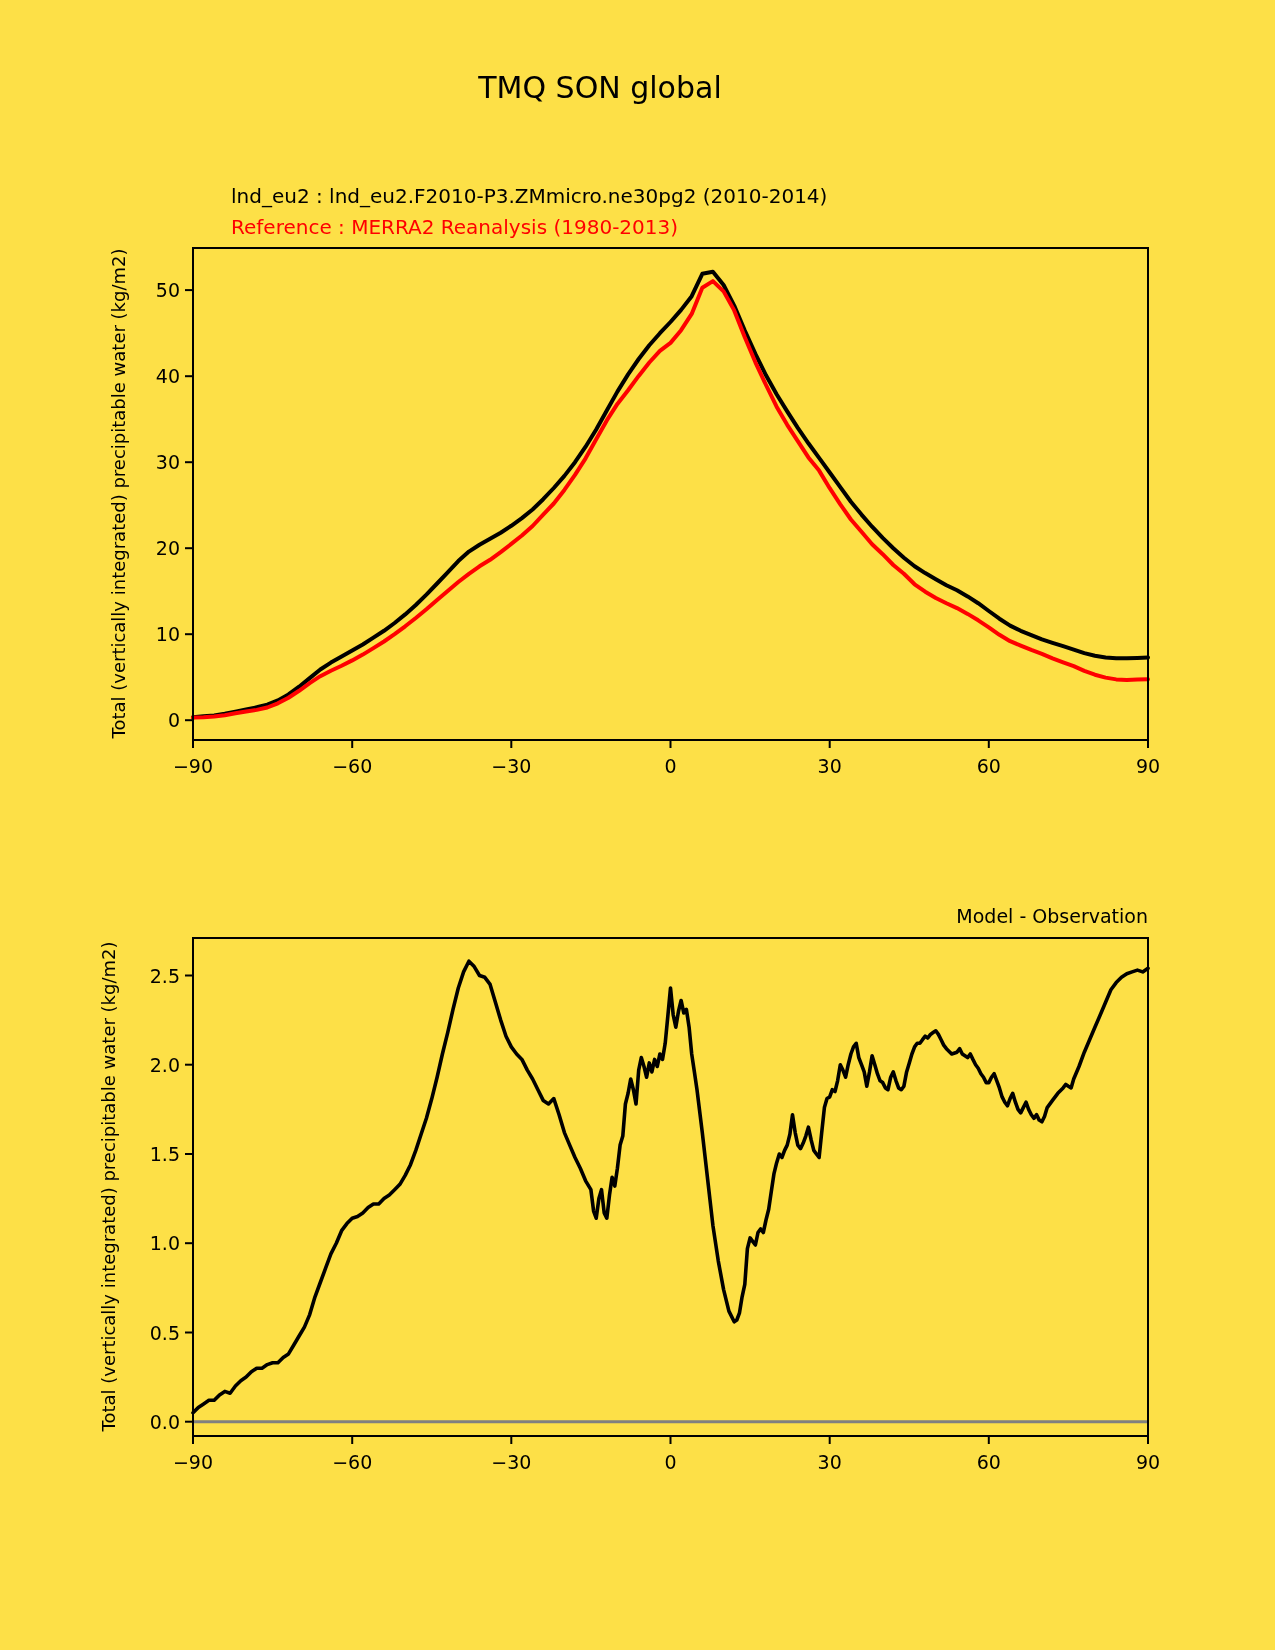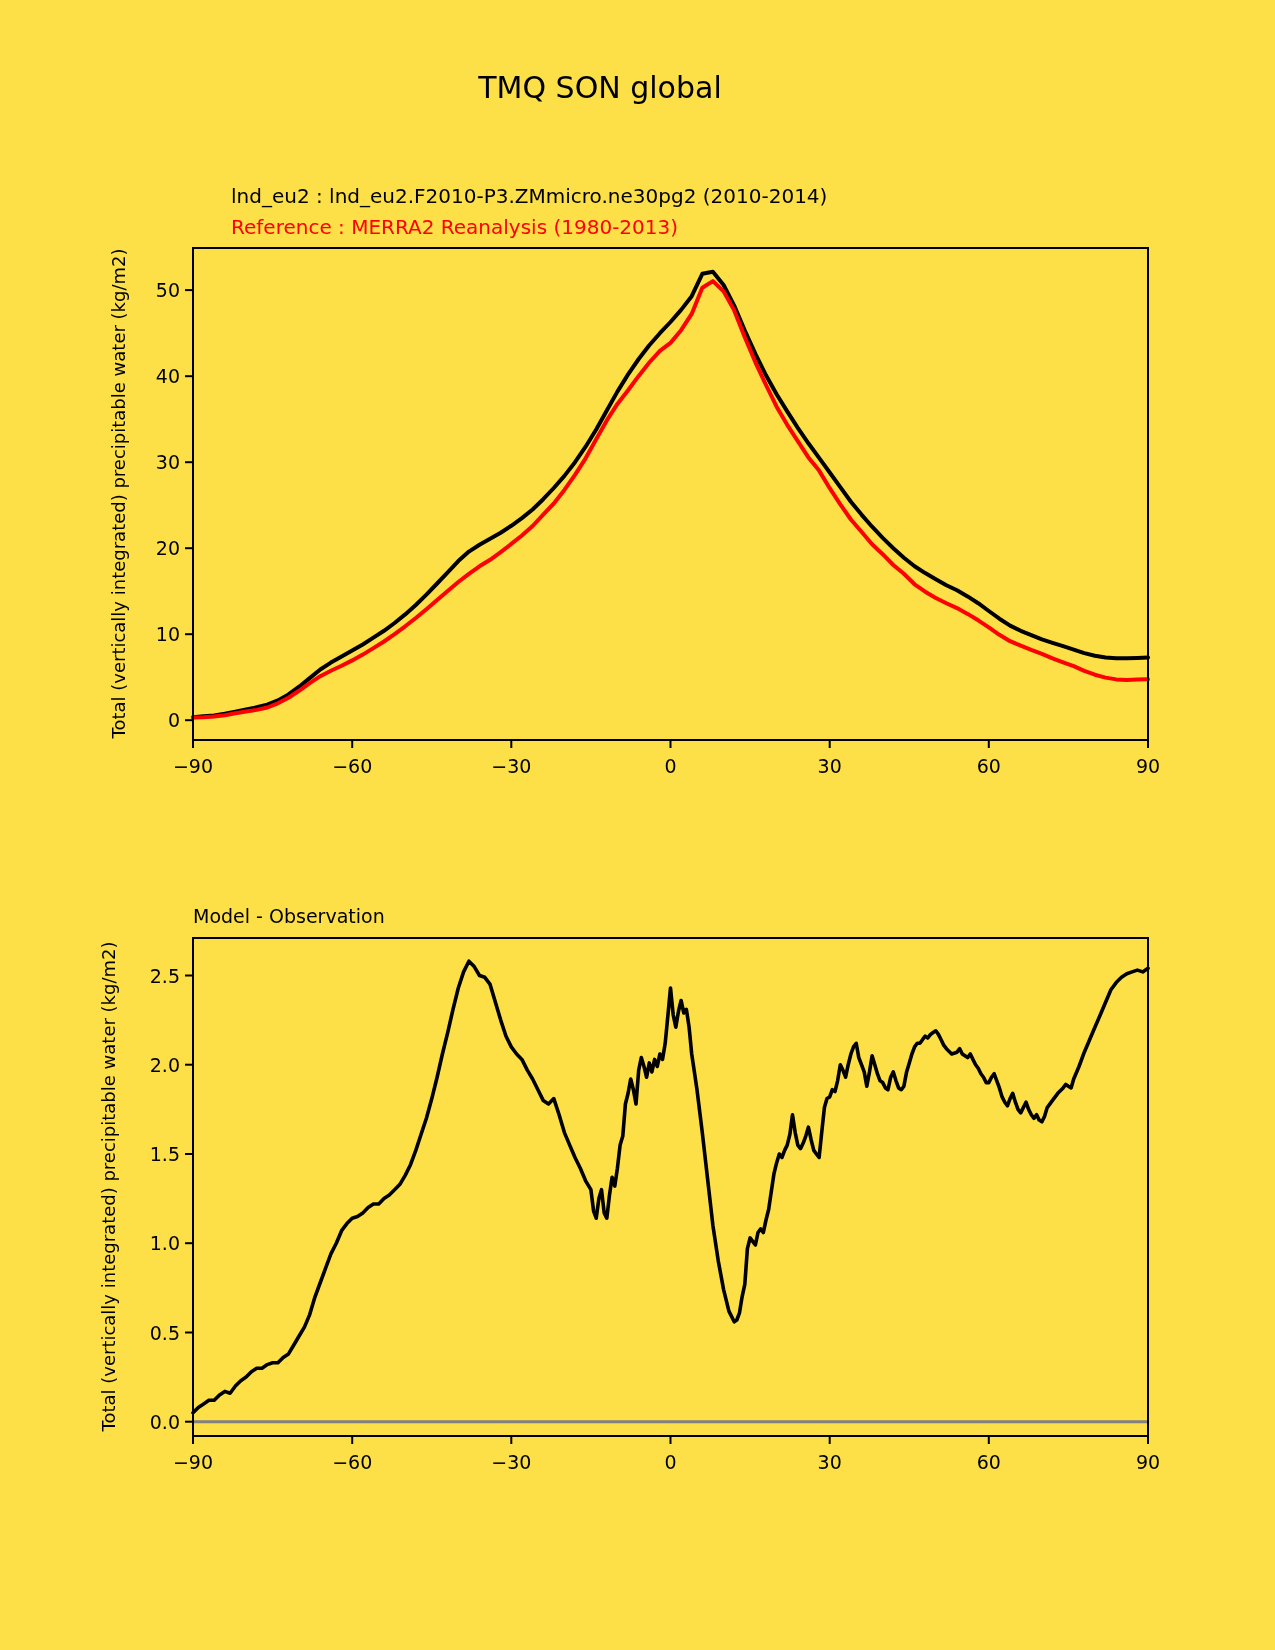--- a/index.html
+++ b/index.html
@@ -4,21 +4,21 @@
 <style>
   html,body{margin:0;padding:0;background:#ffffff;}
   #page{position:relative;width:1275px;height:1650px;background:#fde047;overflow:hidden;
         font-family:"DejaVu Sans","Liberation Sans",sans-serif;color:#000;}
   #figure-canvas{position:absolute;left:0;top:0;}
   svg text{font-family:"DejaVu Sans","Liberation Sans",sans-serif;}
   .suptitle{position:absolute;left:0;top:70px;width:1200px;text-align:center;
             font-size:30px;color:#000;}
   .legend-block{position:absolute;left:193px;top:181px;font-size:20px;line-height:31px;margin-left:38px;}
   .legend-line{white-space:nowrap;}
-  .panel-title{position:absolute;left:193px;top:905px;width:955px;text-align:left;font-size:19px;}
+  .panel-title{position:absolute;left:193px;top:905px;width:955px;text-align:right;font-size:19px;}
   .ylabel{position:absolute;text-align:center;font-size:18px;transform:rotate(-90deg);}
   .ylabel-top{width:492px;left:-128px;top:483px;}
   .ylabel-bottom{width:498px;left:-141px;top:1176px;}
 </style>
 </head>
 <body>
 
 <div id="page">
   <div class="suptitle">TMQ SON global</div>
 

